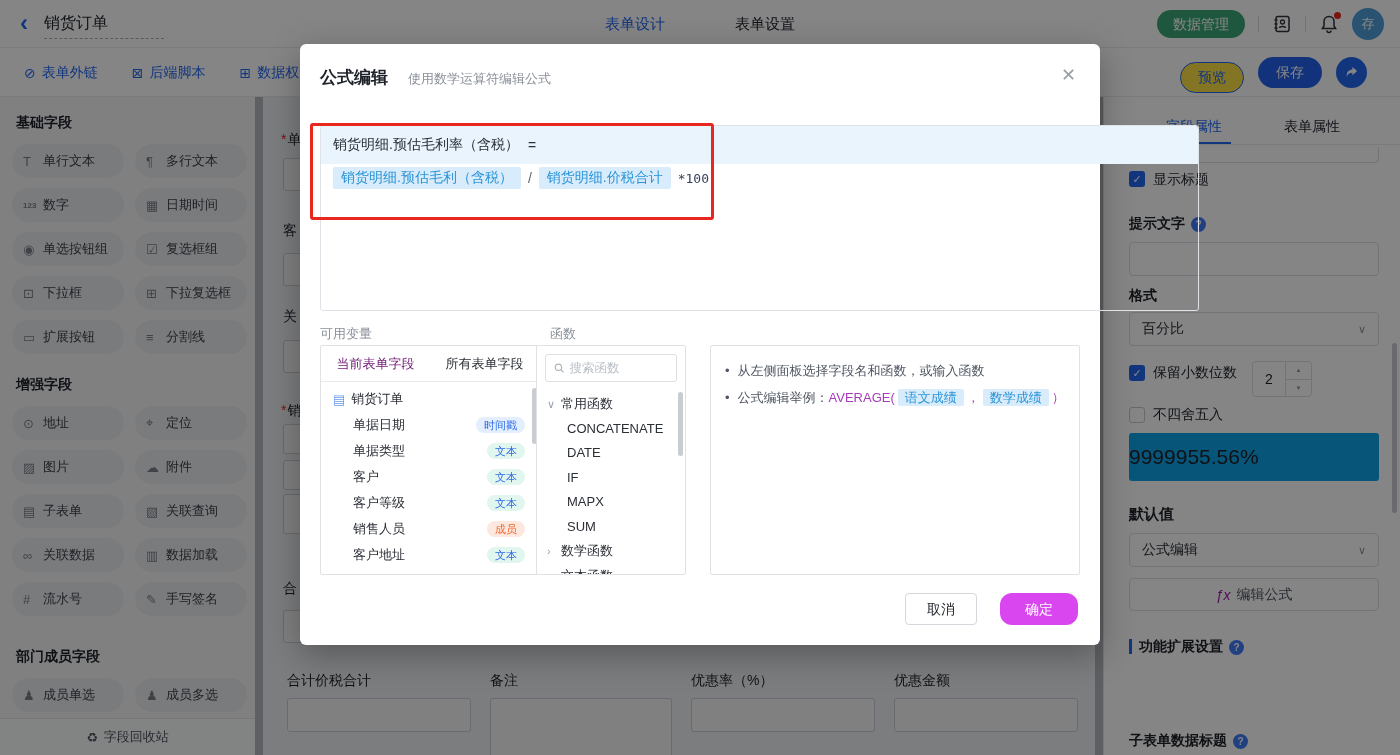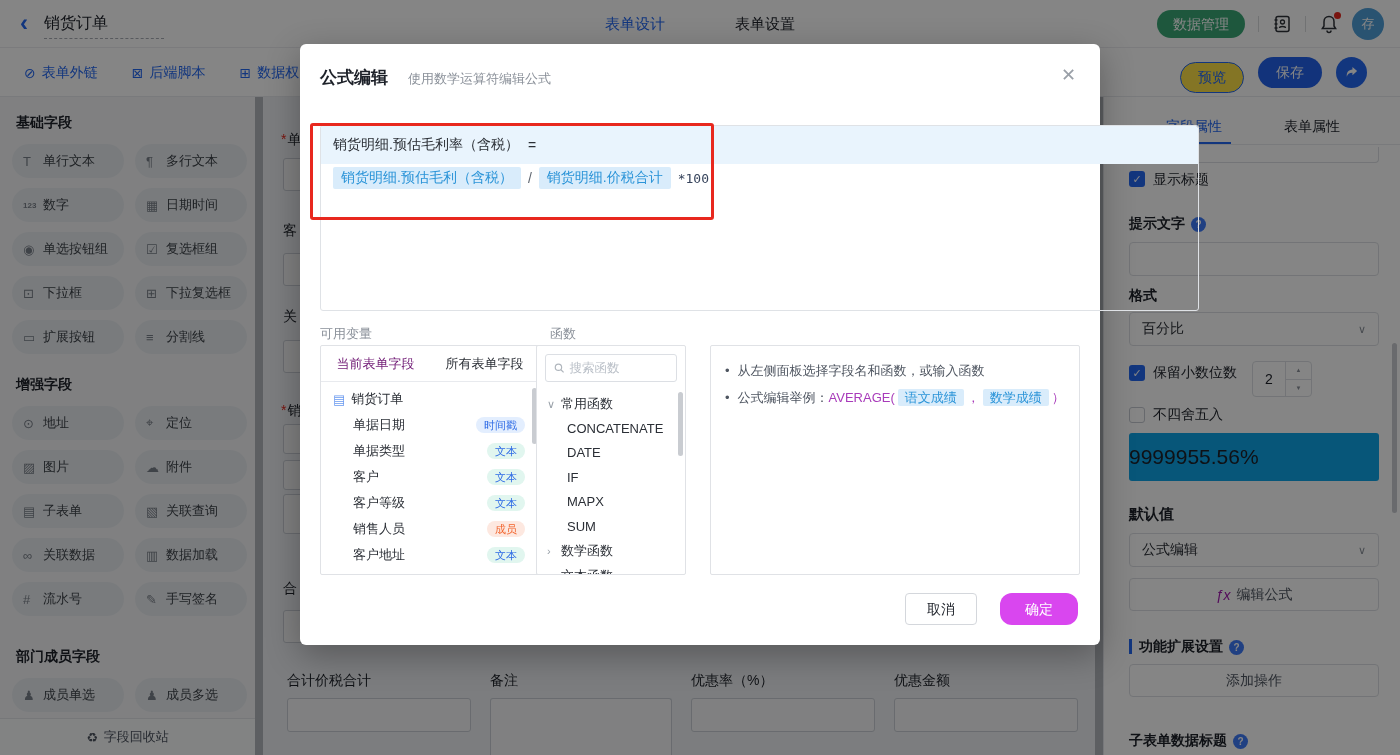--- a/index.html
+++ b/index.html
@@ -358,23 +358,20 @@
   <div class="pbtn" style="top:481px">
     <span style="color:#a21caf;font-style:italic">ƒx</span>
     <span>编辑公式</span>
   </div>
 
   <div class="bluebar" style="top:542px"></div>
   <div class="plabel" style="top:541px;left:35px">
     <span>功能扩展设置</span>
     <span class="helpdot">?</span>
   </div>
-  <div class="pbtn" style="top:567px">
-    <span>添加操作</span>
-  </div>
 
   <div class="plabel" style="top:635px">
     <span>子表单数据标题</span>
     <span class="helpdot">?</span>
   </div>
 </div>
 <div class="rp-scroll" style="left:1392px"></div>
 
 <div class="overlay"></div>
 

